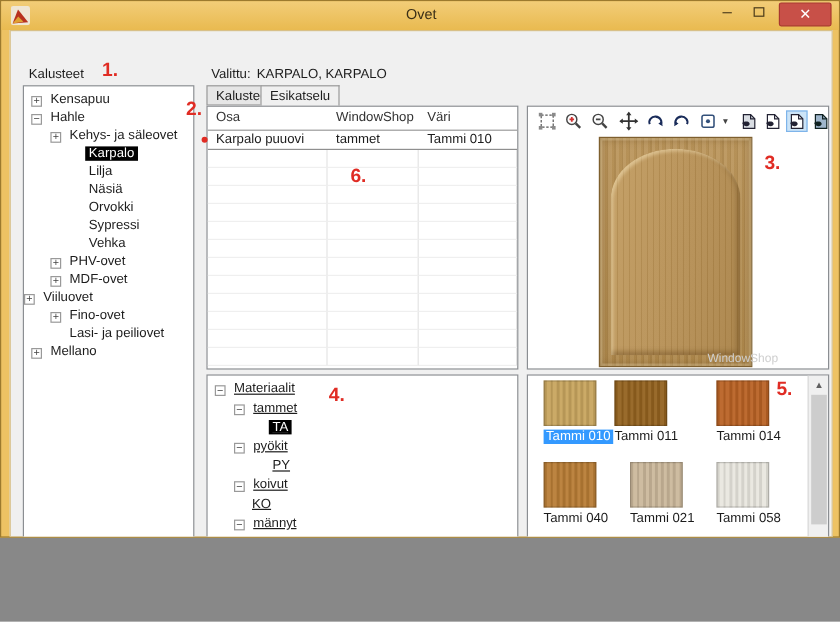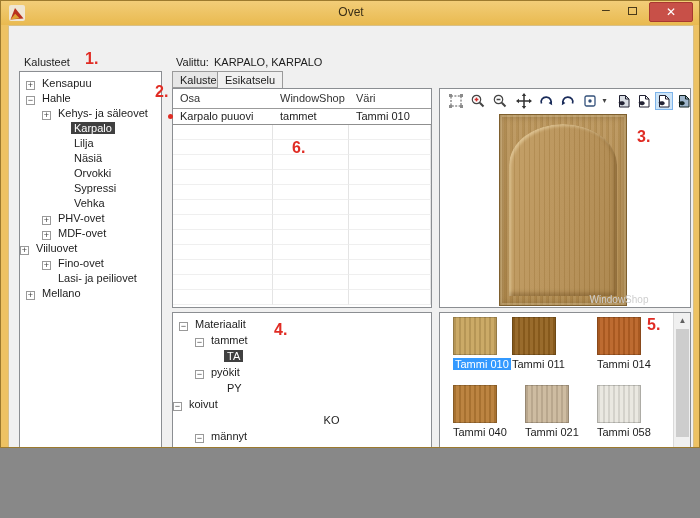--- a/index.html
+++ b/index.html
@@ -35,27 +35,27 @@
   .tab { position:absolute; top:45px; height:17px; padding:2px 7px 0;
          border:1px solid #9a9a9a; background:#e6e6e6; }
   #tab-0 { left:163px; }
   #tab-1 { left:208px; background:#f0f0f0; border-bottom-color:#f0f0f0; height:18px; }
 
   
   #catalog-panel  { left:10px;  top:45px; width:143px; height:457px; }
   #materials-panel{ left:163px; top:286px; width:260px; height:190px; }
   .tree { padding-top:4px; overflow:hidden; height:100%; }
   .trow { height:15px; line-height:14px; white-space:nowrap; }
-  #materials-panel .trow { height:16px; line-height:15px; }
+  #materials-panel .trow { height:16px; line-height:15px;text-decoration:underline; }
   .exp { display:inline-block; width:9px; height:9px; border:1px solid #999;
          background:#fff; font-size:9px; line-height:7px; text-align:center;
          color:#444; margin-right:4px; vertical-align:-1px; }
   .expspace { display:inline-block; width:13px; }
   .tlabel { padding:0 3px; }
-  .tlabel.sel { background:#404040; color:#fff; }
+  .tlabel.sel { background:#000000; color:#fff; }
 
   
   #table-panel { left:163px; top:62px; width:260px; height:220px; overflow:hidden; }
   .t-row { display:flex; }
   .t-cell { padding-left:7px; overflow:hidden; white-space:nowrap; }
   .c0 { width:100px; } .c1 { width:76px; } .c2 { width:82px; }
   .t-head { height:20px; line-height:19px; border-bottom:1px solid #9b9b9b; color:#333; }
   .t-data { height:16px; line-height:15px; border-bottom:1px solid #8f8f8f; }
   .t-empty { height:15px; }
   .t-empty .t-cell { border-bottom:1px solid #efefef; border-right:1px solid #e4e4e4; height:15px; }
@@ -325,22 +325,22 @@
     </div>
     <div class="abs" id="watermark">WindowShop</div>
 
     <div class="panel" id="materials-panel">
       <div class="tree" id="materials-tree">
           <div class="trow" style="padding-left: 6px;"><span class="exp">−</span><span class="tlabel">Materiaalit</span></div>
           <div class="trow" style="padding-left: 22px;"><span class="exp">−</span><span class="tlabel">tammet</span></div>
           <div class="trow" style="padding-left: 38px;"><span class="expspace"></span><span class="tlabel sel">TA</span></div>
           <div class="trow" style="padding-left: 22px;"><span class="exp">−</span><span class="tlabel">pyökit</span></div>
           <div class="trow" style="padding-left: 38px;"><span class="expspace"></span><span class="tlabel">PY</span></div>
-          <div class="trow" style=""><span class="exp">−</span><span class="tlabel">koivut</span></div>
-          <div class="trow" style="padding-left: 46px; text-align: center;"><span class="expspace"></span><span class="tlabel">KO</span></div>
+          <div class="trow" style="padding-left: 22px;"><span class="exp">−</span><span class="tlabel">koivut</span></div>
+          <div class="trow" style="padding-left: 21px;"><span class="expspace"></span><span class="tlabel">KO</span></div>
           <div class="trow" style="padding-left: 22px;"><span class="exp">−</span><span class="tlabel">männyt</span></div>
           <div class="trow" style="padding-left: 38px;"><span class="expspace"></span><span class="tlabel">MA</span></div>
         </div>
     </div>
 
     <div class="panel" id="swatch-panel">
       <div id="swatch-grid">
           <div class="swl" style="left: 13px; top: 4px; position: absolute;"><div class="sw" style="background: repeating-linear-gradient(90deg, rgba(0, 0, 0, 0.09) 0px, rgba(0, 0, 0, 0.09) 2px, rgba(255, 255, 255, 0.06) 2px, rgba(255, 255, 255, 0.06) 5px), rgb(200, 165, 94);"></div><div class="sw-lab sel">Tammi 010</div></div>
           <div class="swl" style="left: 72px; top: 4px; position: absolute;">
             <div class="sw" style="background: repeating-linear-gradient(90deg, rgba(0, 0, 0, 0.09) 0px, rgba(0, 0, 0, 0.09) 2px, rgba(255, 255, 255, 0.06) 2px, rgba(255, 255, 255, 0.06) 5px), rgb(147, 98, 31);"></div>

